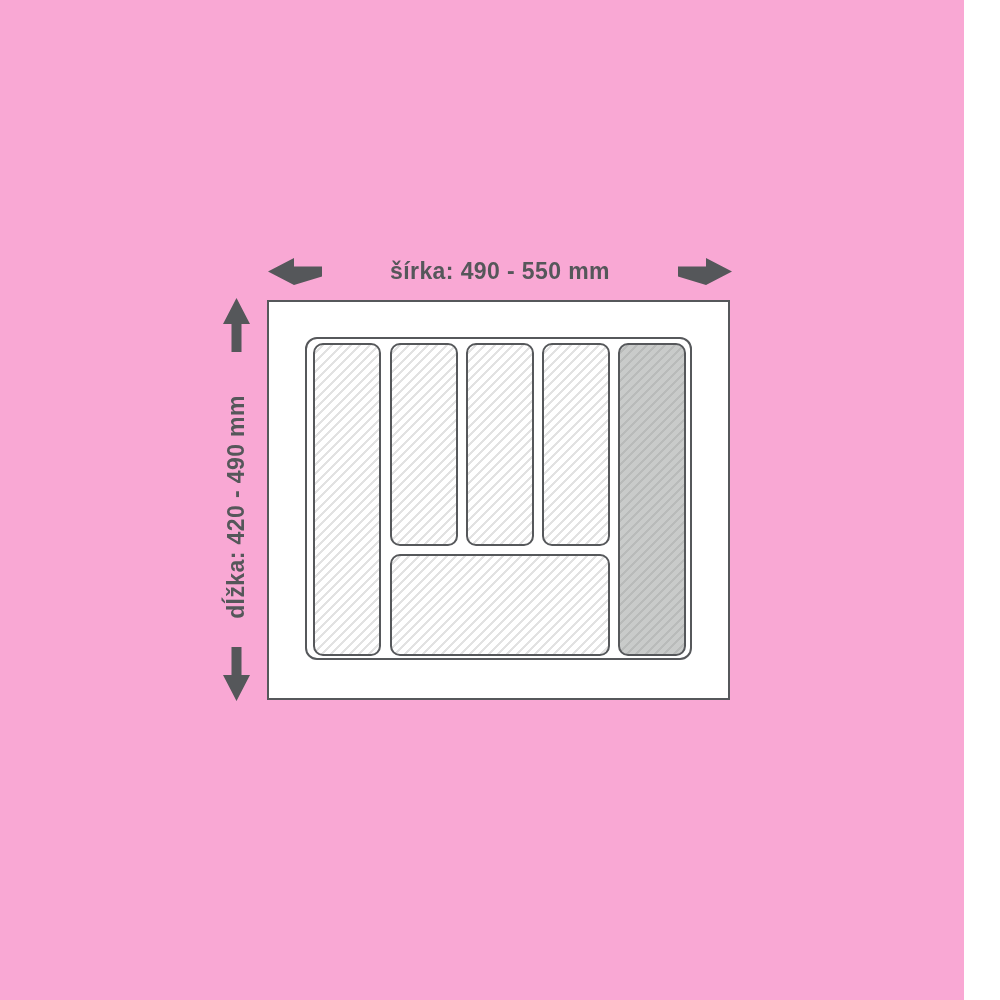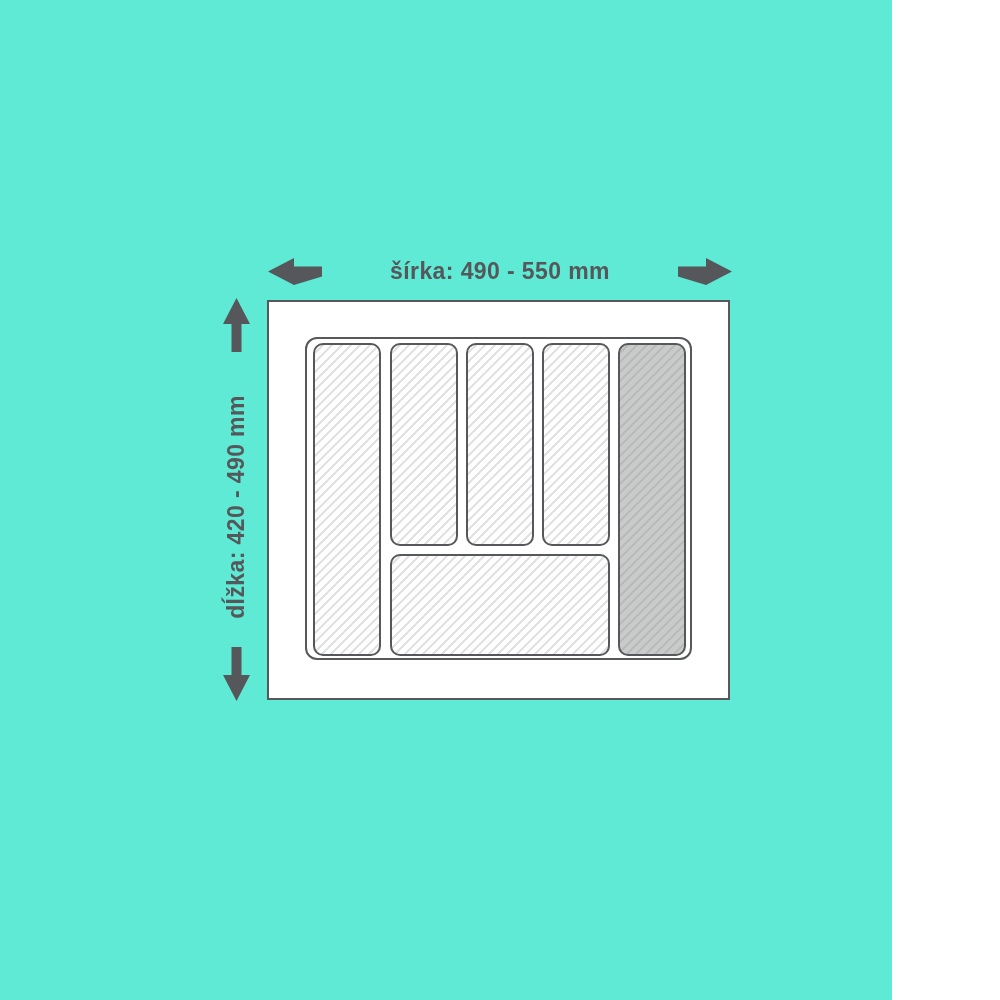--- a/index.html
+++ b/index.html
@@ -8,23 +8,23 @@
     --arrow: #55575a;
     --hatch-light-bg: #ffffff;
     --hatch-light-stripe: #e2e2e2;
     --hatch-dark-bg: #c9cbca;
     --hatch-dark-stripe: #b9bbba;
   }
   * { margin: 0; padding: 0; box-sizing: border-box; }
   html, body { background: #ffffff; }
   .canvas {
     position: relative;
-    width: 892px;
+    width: 964px;
     height: 1000px;
-    background: #5eead4;
+    background: #f9a8d4;
     font-family: "Liberation Sans", sans-serif;
     overflow: hidden;
   }
 
   
   .dim-label {
     position: absolute;
     color: var(--text);
     font-weight: 700;
     font-size: 23px;

